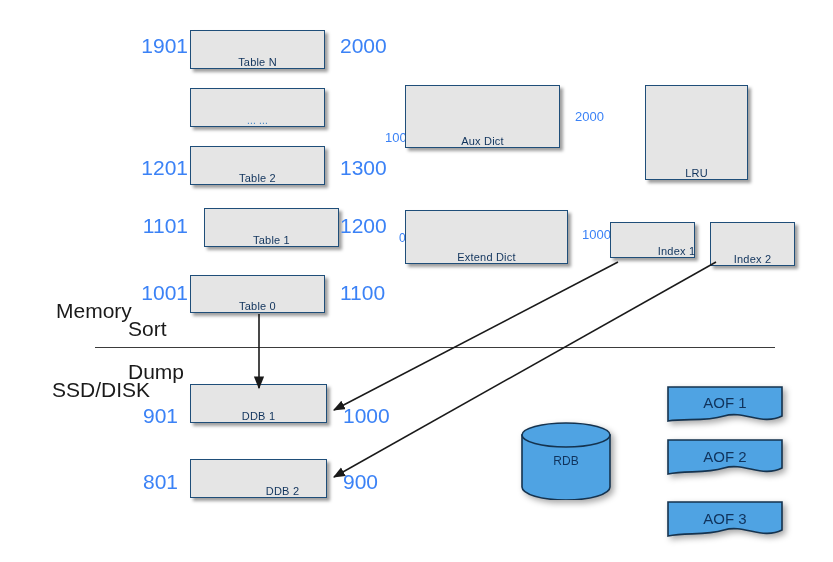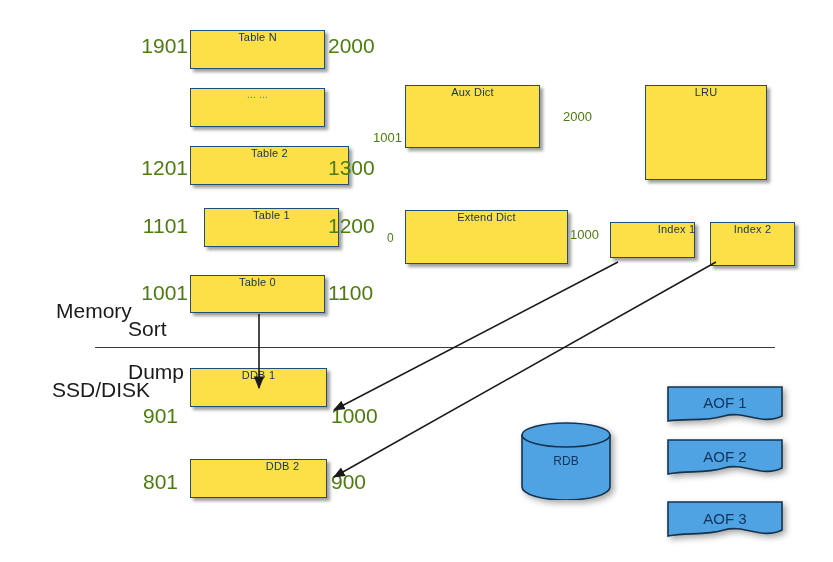--- a/index.html
+++ b/index.html
@@ -15,43 +15,44 @@
     position: relative;
     width: 833px;
     height: 562px;
     background: #ffffff;
     overflow: hidden;
   }
 
   
   .box {
     position: absolute;
-    background: #fde047;
+    background: #e5e5e5;
     border: 1.5px solid #1f4e79;
     box-shadow: 3px 3px 3px rgba(0,0,0,0.38);
     display: flex;
-    align-items: flex-start;
+    align-items: flex-end;
     justify-content: center;
     box-sizing: border-box;
   }
   .box .lbl {
     font-size: 11px;
     color: #10335c;
     letter-spacing: 0.2px;
     white-space: nowrap;
     pointer-events: none;
   }
 
   
   .num {
     position: absolute;
     font-size: 21px;
-    color: #4d7c0f;
+    color: #3b82f6;
     white-space: nowrap;
     line-height: 1;
+    margin-left: 12px;
   }
   .num.left  { text-align: right; }
   .num.right { text-align: left; }
   .num.tiny  { font-size: 13px; }
   .num.mini  { font-size: 12px; }
 
   
   .slabel {
     position: absolute;
     font-size: 21px;
@@ -117,68 +118,68 @@
   <div class="box" style="left:190px; top:30px; width:135px; height:39px;">
     <span class="lbl">Table N</span>
   </div>
   <div class="num right" style="left:328px; top:35px;">2000</div>
 
   <div class="box" style="left:190px; top:88px; width:135px; height:39px;">
     <span class="lbl small" style="font-size:10px; color:#3c7fc0;">... ...</span>
   </div>
 
   <div class="num left" style="right:645px; top:157px;">1201</div>
-  <div class="box" style="left:190px; top:146px; width:159px; height:39px;">
+  <div class="box" style="left:190px; top:146px; width:135px; height:39px;">
     <span class="lbl">Table 2</span>
   </div>
   <div class="num right" style="left:328px; top:157px;">1300</div>
 
   <div class="num left" style="right:645px; top:215px;">1101</div>
   <div class="box" style="left:204px; top:208px; width:135px; height:39px;">
     <span class="lbl">Table 1</span>
   </div>
   <div class="num right" style="left:328px; top:215px;">1200</div>
 
   <div class="num left" style="right:645px; top:282px;">1001</div>
   <div class="box" style="left:190px; top:275px; width:135px; height:38px;">
     <span class="lbl">Table 0</span>
   </div>
   <div class="num right" style="left:328px; top:282px;">1100</div>
 
   <div class="num tiny" style="left:373px; top:131px;">1001</div>
-  <div class="box" style="left:405px; top:85px; width:135px; height:63px;">
+  <div class="box" style="left:405px; top:85px; width:155px; height:63px;">
     <span class="lbl">Aux Dict</span>
   </div>
   <div class="num tiny" style="left:563px; top:110px;">2000</div>
 
   <div class="num mini" style="left:387px; top:232px;">0</div>
   <div class="box" style="left:405px; top:210px; width:163px; height:54px;">
     <span class="lbl">Extend Dict</span>
   </div>
   <div class="num tiny" style="left:570px; top:228px;">1000</div>
 
-  <div class="box" style="left:645px; top:85px; width:122px; height:95px;">
+  <div class="box" style="left:645px; top:85px; width:103px; height:95px;">
     <span class="lbl">LRU</span>
   </div>
 
   <div class="box" style="left:610px; top:222px; width:85px; height:36px;padding-left:48px;">
     <span class="lbl">Index 1</span>
   </div>
   <div class="box" style="left:710px; top:222px; width:85px; height:44px;">
     <span class="lbl">Index 2</span>
   </div>
 
   <div class="slabel" style="left:56px; top:300px;">Memory</div>
   <div class="slabel" style="left:128px; top:318px;">Sort</div>
   <div class="divider" style="left:95px; top:347px; width:680px;"></div>
   <div class="slabel" style="left:128px; top:353px;margin-top:8px;">Dump</div>
   <div class="slabel" style="left:52px; top:379px;">SSD/DISK</div>
 
   <div class="num left" style="right:655px; top:405px;">901</div>
-  <div class="box" style="left:190px; top:368px; width:137px; height:39px;">
+  <div class="box" style="left:190px; top:384px; width:137px; height:39px;">
     <span class="lbl">DDB 1</span>
   </div>
   <div class="num right" style="left:331px; top:405px;">1000</div>
 
   <div class="num left" style="right:655px; top:471px;">801</div>
   <div class="box" style="left:190px; top:459px; width:137px; height:39px;padding-left:48px;">
     <span class="lbl">DDB 2</span>
   </div>
   <div class="num right" style="left:331px; top:471px;">900</div>
 

